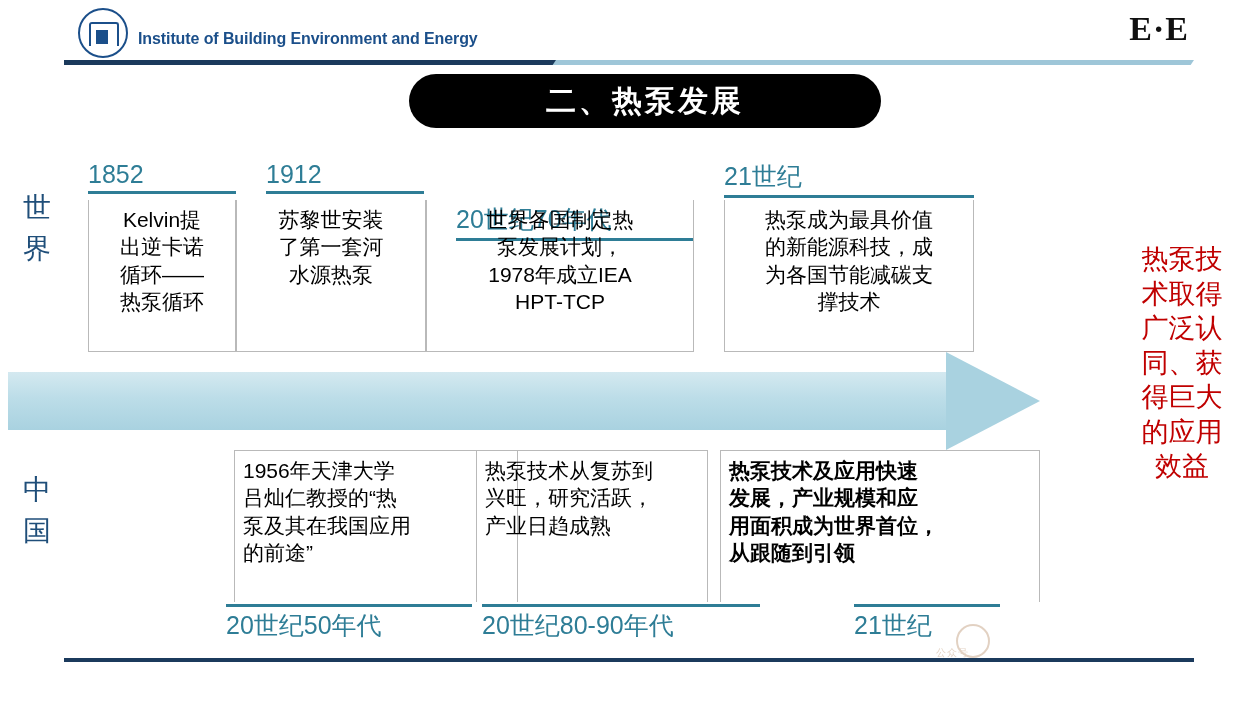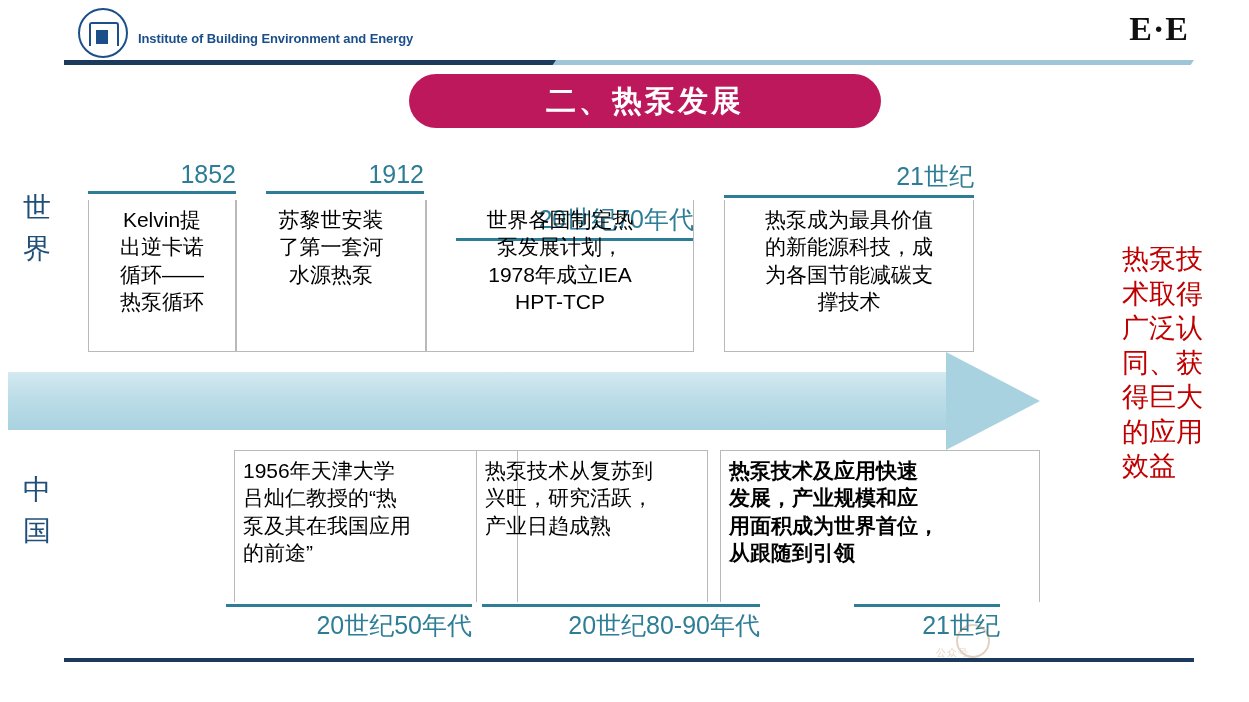--- a/index.html
+++ b/index.html
@@ -61,21 +61,21 @@
     font-weight: bold;
     color: #1b4f8a;
     letter-spacing: 0.5px;
   }
   .logo-cn .sub {
     font-size: 16px;
     font-weight: bold;
     margin-left: 6px;
   }
   .logo-en {
-    font-size: 13px;
+    font-size: 16px;
     font-weight: bold;
     color: #1b4f8a;
     letter-spacing: -0.1px;
     margin-top: 12px;
   }
   .ee-logo {
     position: absolute;
     right: 60px; top: 10px;
     font-size: 34px;
     font-weight: bold;
@@ -101,21 +101,21 @@
     background: #9ec6d8;
     transform: skewX(-34deg);
     transform-origin: left top;
   }
 
   
   .title-banner {
     position: absolute;
     left: 409px; top: 74px;
     width: 472px; height: 54px;
-    background: #be185d;
+    background: #000000;
     display: flex;
     align-items: center;
     justify-content: center;
     border-radius: 27px;
   }
   .title-banner span {
     color: #ffffff;
     font-size: 30px;
     font-weight: bold;
     letter-spacing: 3px;
@@ -174,21 +174,21 @@
   .card.bottom {
     border-left: 1.5px solid #b9b9b9;
     border-right: 1.5px solid #b9b9b9;
     border-top: 1.5px solid #b9b9b9;
     text-align: left;
   }
   .year {
     position: absolute;
     color: #2e7d96;
     font-size: 25px;
-    text-align: right;
+    text-align: left;
     padding-bottom: 2px;
   }
   .year.top { border-bottom: 3px solid #2e7d96; }
   .year.bottom { border-top: 3px solid #2e7d96; padding-top: 2px; }
 
   
   #year-1852 { left: 88px; top: 160px; width: 148px; }
   #year-1912 { left: 266px; top: 160px; width: 158px; }
   #year-1970s { left: 456px; top: 160px; width: 238px; margin-top: 43px; }
   #year-21c-top { left: 724px; top: 160px; width: 250px; }
@@ -211,20 +211,21 @@
 
   
   .conclusion {
     position: absolute;
     left: 1122px; top: 242px;
     width: 120px;
     color: #c00000;
     font-size: 27px;
     line-height: 1.28;
     white-space: pre-line;
+    text-align: center;
   }
 
   
   .bottom-rule {
     position: absolute;
     left: 64px; top: 658px;
     width: 1130px; height: 4px;
   }
   .bottom-rule .dark {
     position: absolute;

